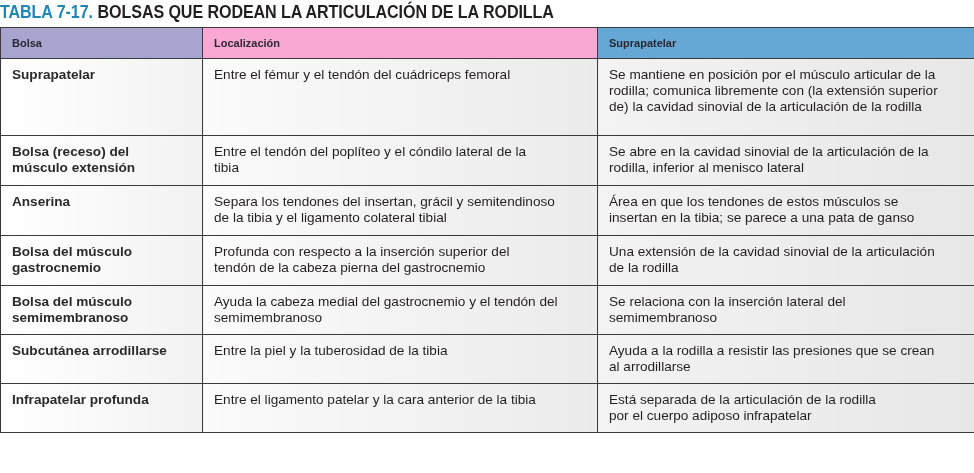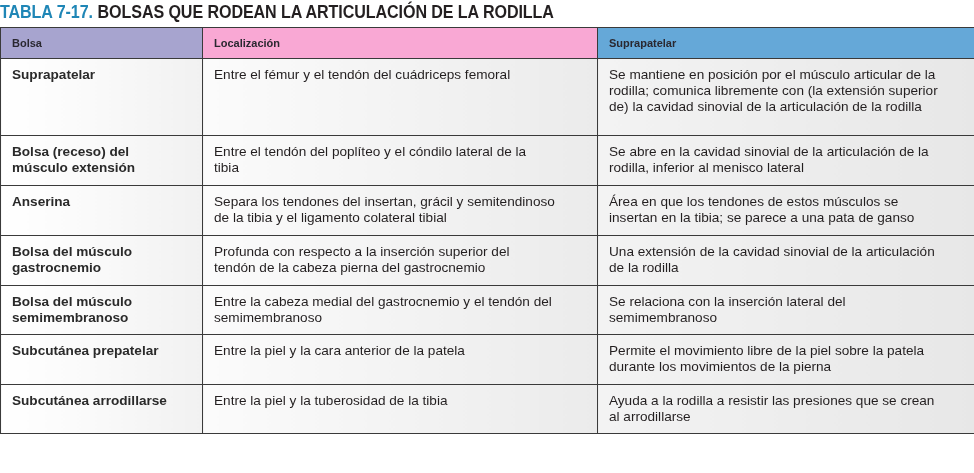--- a/index.html
+++ b/index.html
@@ -164,46 +164,46 @@
           <span class="line">Una extensión de la cavidad sinovial de la articulación</span>
           <span class="line">de la rodilla</span>
         </td>
       </tr>
       <tr class="r4">
         <td class="bolsa">
           <span class="line">Bolsa del músculo</span>
           <span class="line">semimembranoso</span>
         </td>
         <td class="loc">
-          <span class="line">Entre la cabeza medial del gastrocnemio y el tendón del</span>
+          <span class="line">Ayuda la cabeza medial del gastrocnemio y el tendón del</span>
           <span class="line">semimembranoso</span>
         </td>
         <td class="com">
           <span class="line">Se relaciona con la inserción lateral del</span>
           <span class="line">semimembranoso</span>
         </td>
       </tr>
-      <tr class="r5">
-        <td class="bolsa">
-          <span class="line">Subcutánea prepatelar</span>
-        </td>
-        <td class="loc">
-          <span class="line">Entre la piel y la cara anterior de la patela</span>
-        </td>
-        <td class="com">
-          <span class="line">Permite el movimiento libre de la piel sobre la patela</span>
-          <span class="line">durante los movimientos de la pierna</span>
-        </td>
-      </tr>
       <tr class="r6">
         <td class="bolsa">
           <span class="line">Subcutánea arrodillarse</span>
         </td>
         <td class="loc">
           <span class="line">Entre la piel y la tuberosidad de la tibia</span>
         </td>
         <td class="com">
           <span class="line">Ayuda a la rodilla a resistir las presiones que se crean</span>
           <span class="line">al arrodillarse</span>
+        </td>
+      </tr>
+      <tr class="r7">
+        <td class="bolsa">
+          <span class="line">Infrapatelar profunda</span>
+        </td>
+        <td class="loc">
+          <span class="line">Entre el ligamento patelar y la cara anterior de la tibia</span>
+        </td>
+        <td class="com">
+          <span class="line">Está separada de la articulación de la rodilla</span>
+          <span class="line">por el cuerpo adiposo infrapatelar</span>
         </td>
       </tr>
     </tbody>
 </table>
 
 </body></html>

